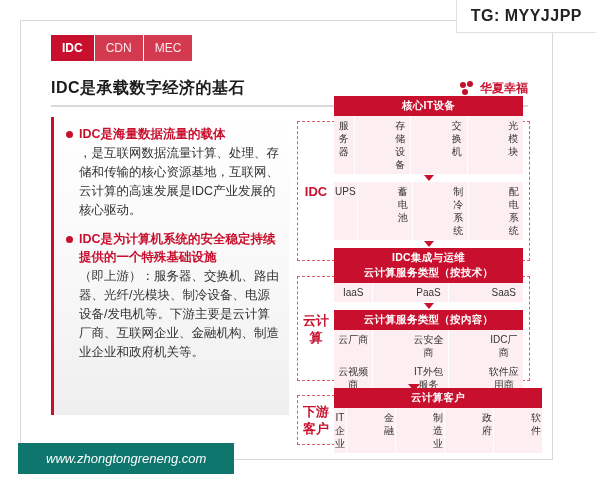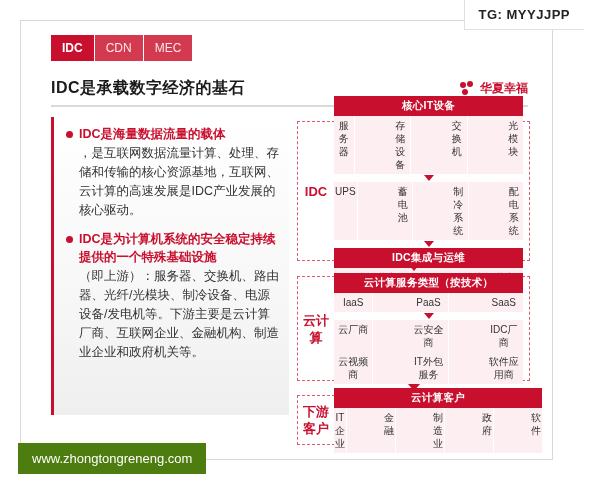--- a/index.html
+++ b/index.html
@@ -20,43 +20,44 @@
     top: 20px;
     width: 533px;
     height: 440px;
     background: #ffffff;
     border: 1px solid #d8d8d8;
     box-sizing: border-box;
   }
   
   .tg-badge {
     position: absolute;
-    right: 16px;
+    right: 4px;
     top: 0px;
     background: #ffffff;
     color: #222;
-    font-size: 13px;
+    font-size: 16px;
     font-weight: bold;
     padding: 7px 14px 7px 14px;
     letter-spacing: 0.5px;
     z-index: 40;
     border: 1px solid #e0e0e0;
     border-top: none;
     border-right: none;
   }
   
   .url-bar {
     position: absolute;
     left: 18px;
     bottom: 6px;
-    background: #4d7c0f;
+    background: #0f766e;
     color: #ffffff;
     font-size: 13px;
-    padding: 8px 14px;
+    padding: 8px 28px;
     z-index: 40;
+    font-style: italic;
   }
   
   .tabs {
     position: absolute;
     left: 30px;
     top: 14px;
     display: flex;
     align-items: stretch;
     height: 26px;
   }
@@ -310,20 +311,21 @@
         <div>
           <div class="redbar">云计算服务类型（按技术）</div>
           <div class="cells">
             <div class="cell">IaaS</div>
             <div class="cell">PaaS</div>
             <div class="cell">SaaS</div>
           </div>
         </div>
         <div class="arrow-small"></div>
         <div>
+          <div class="redbar">云计算服务类型（按内容）</div>
           <div class="cells">
             <div class="cell">云厂商</div>
             <div class="cell">云安全商</div>
             <div class="cell">IDC厂商</div>
           </div>
           <div class="cells">
             <div class="cell">云视频商</div>
             <div class="cell">IT外包服务</div>
             <div class="cell">软件应用商</div>
           </div>

